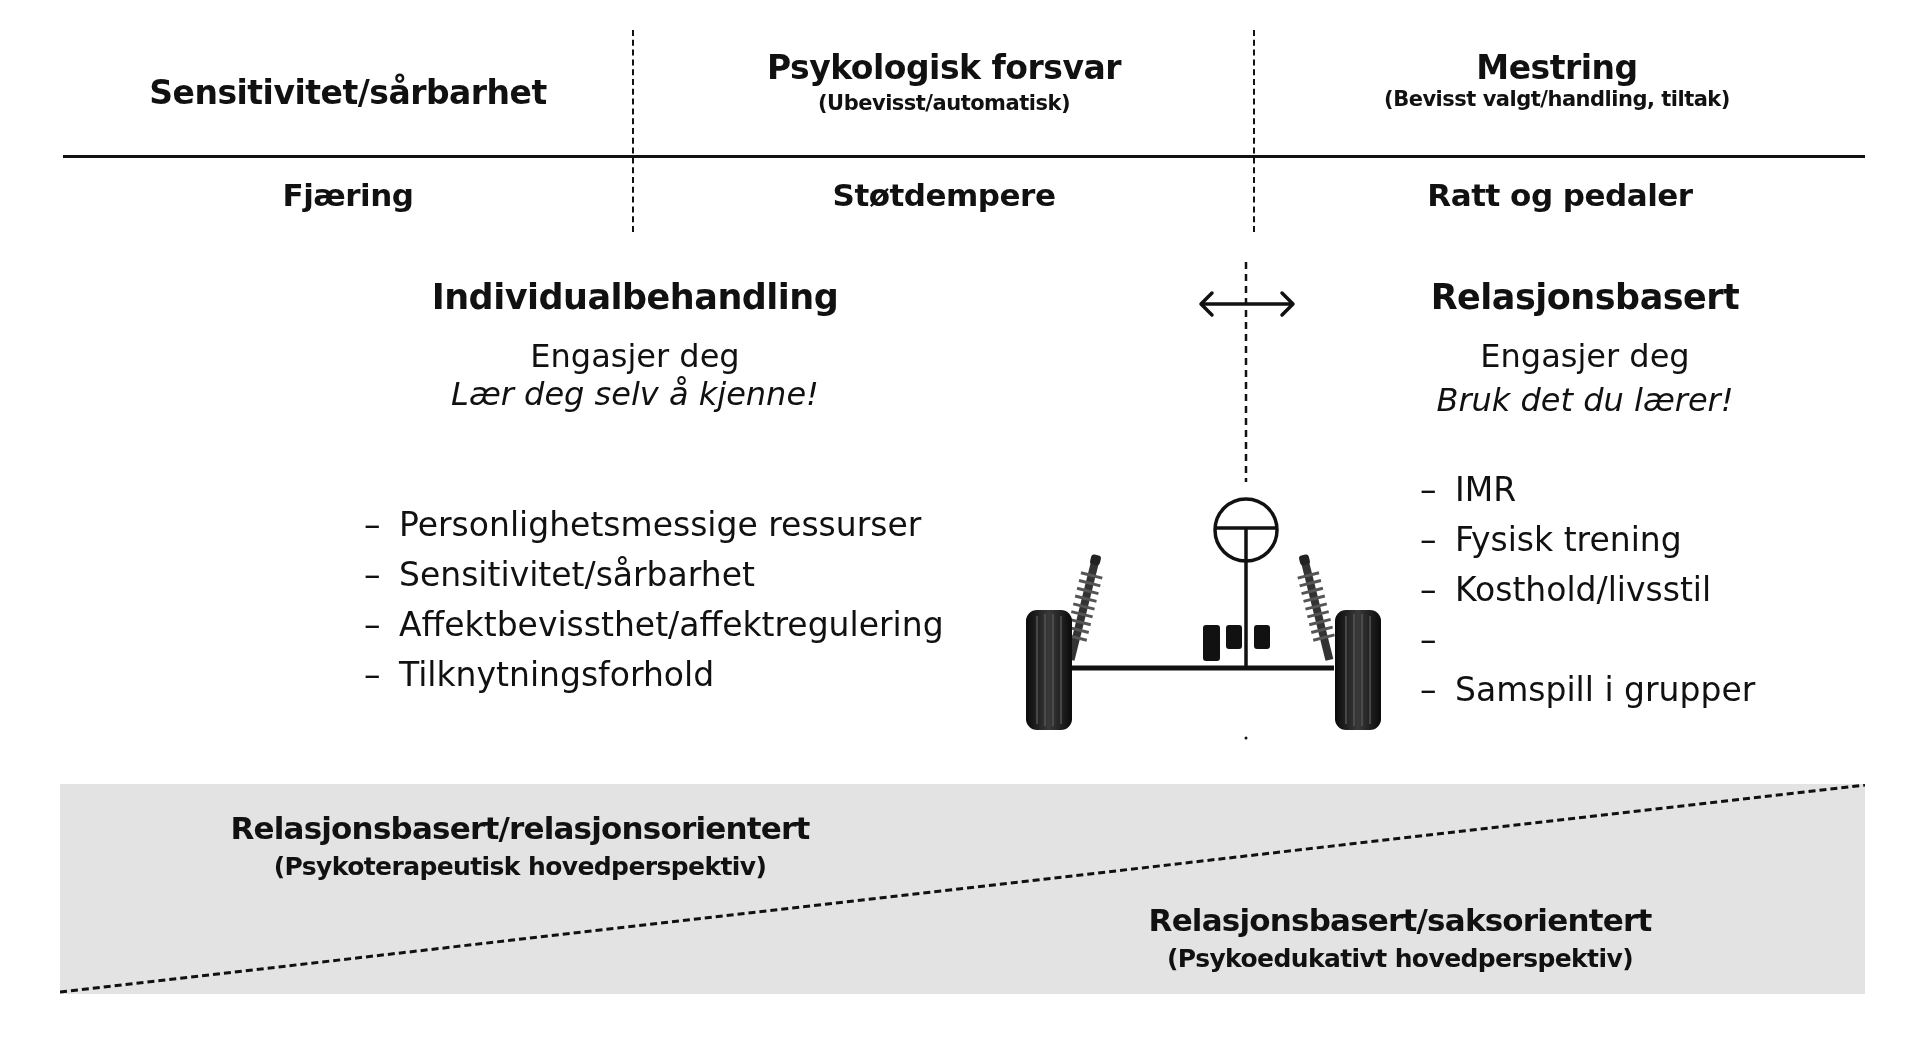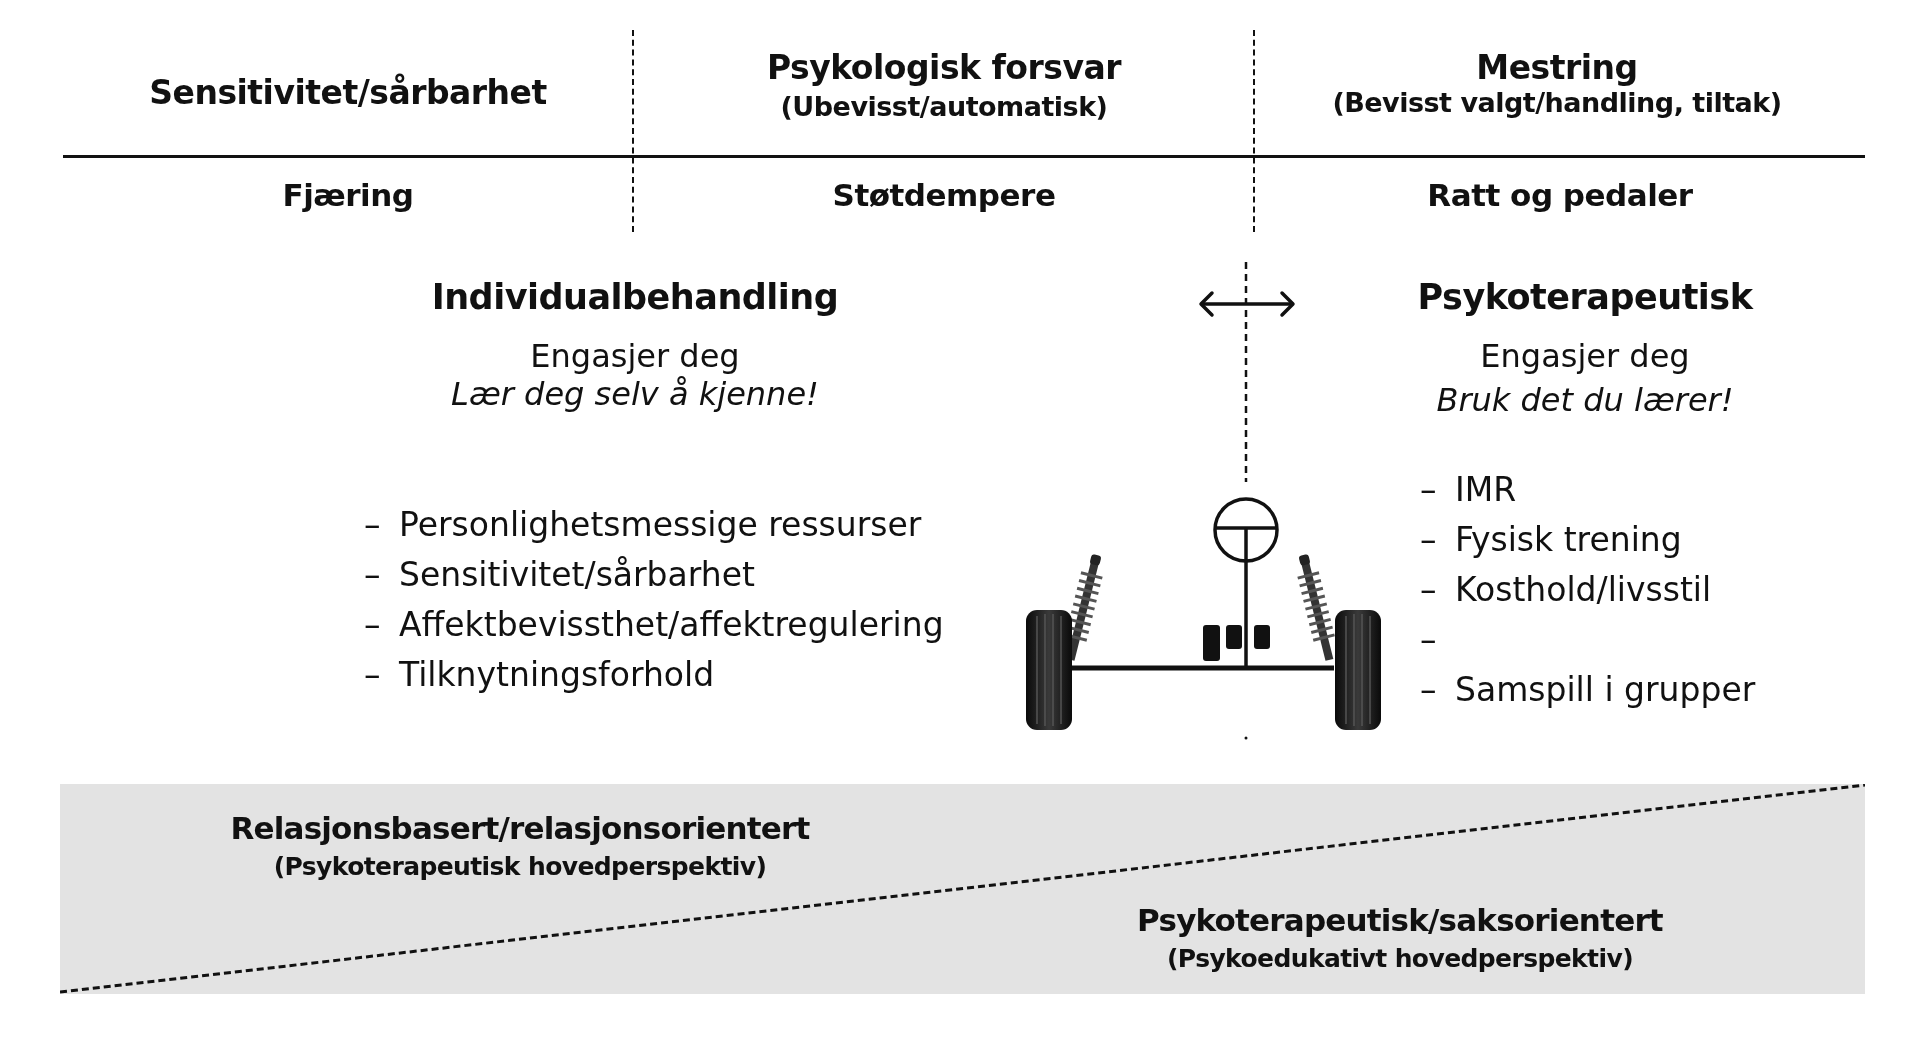--- a/index.html
+++ b/index.html
@@ -2,21 +2,21 @@
 <html><head>
 <meta charset="utf-8">
 <style>
   html, body { margin: 0; padding: 0; background: #ffffff; }
   body { width: 1920px; height: 1045px; position: relative; overflow: hidden;
          font-family: "DejaVu Sans", "Liberation Sans", sans-serif; color: #111; }
   .abs { position: absolute; }
   .center { text-align: center; }
 
   .hdr-title { font-size: 33px; font-weight: bold; letter-spacing: -0.5px; }
-  .hdr-sub { font-size: 27px; font-weight: bold; letter-spacing: -0.5px; }
+  .hdr-sub { font-size: 21px; font-weight: bold; letter-spacing: -0.5px; }
   .row2 { font-size: 31px; font-weight: bold; letter-spacing: -0.5px; }
 
   .hline { position: absolute; left: 63px; width: 1802px; top: 155px; height: 0;
            border-top: 3px solid #111; }
   .vdash { position: absolute; width: 0; border-left: 2.5px dashed #111; }
 
   .sec-title { font-size: 35px; font-weight: bold; letter-spacing: -0.5px; }
   .sec-sub { font-size: 32px; }
   .sec-motto { font-size: 32px; font-style: italic; }
 
@@ -70,21 +70,21 @@
       <span class="dash">–</span>
       <span>Affektbevissthet/affektregulering</span>
     </li>
   <li>
       <span class="dash">–</span>
       <span>Tilknytningsforhold</span>
     </li>
 </ul>
 
 <div class="abs center" style="left:1330px; top:277px; width:510px;">
-  <div class="sec-title">Psykoterapeutisk</div>
+  <div class="sec-title">Relasjonsbasert</div>
   <div class="sec-sub" style="margin-top:20px;">Engasjer deg</div>
   <div class="sec-motto" style="margin-top:6px;">Bruk det du lærer!</div>
 </div>
 <ul class="list abs" style="left:1420px; top:465px;">
   <li>
       <span class="dash">–</span>
       <span>IMR</span>
     </li>
   <li>
       <span class="dash">–</span>
@@ -191,15 +191,15 @@
 <div class="band"></div>
 <svg class="abs" style="left:60px; top:784px;" width="1805" height="210" viewBox="0 0 1805 210">
   <line x1="0" y1="208" x2="1805" y2="1" stroke="#111" stroke-width="3" stroke-dasharray="7,4"></line>
 </svg>
 
 <div class="abs center" style="left:200px; top:798px; width:640px;margin-top:12px;">
   <div class="band-title">Relasjonsbasert/relasjonsorientert</div>
   <div class="band-sub" style="margin-top:6px;">(Psykoterapeutisk hovedperspektiv)</div>
 </div>
 <div class="abs center" style="left:1080px; top:902px; width:640px;">
-  <div class="band-title">Psykoterapeutisk/saksorientert</div>
+  <div class="band-title">Relasjonsbasert/saksorientert</div>
   <div class="band-sub" style="margin-top:6px;">(Psykoedukativt hovedperspektiv)</div>
 </div>
 
 </body></html>

